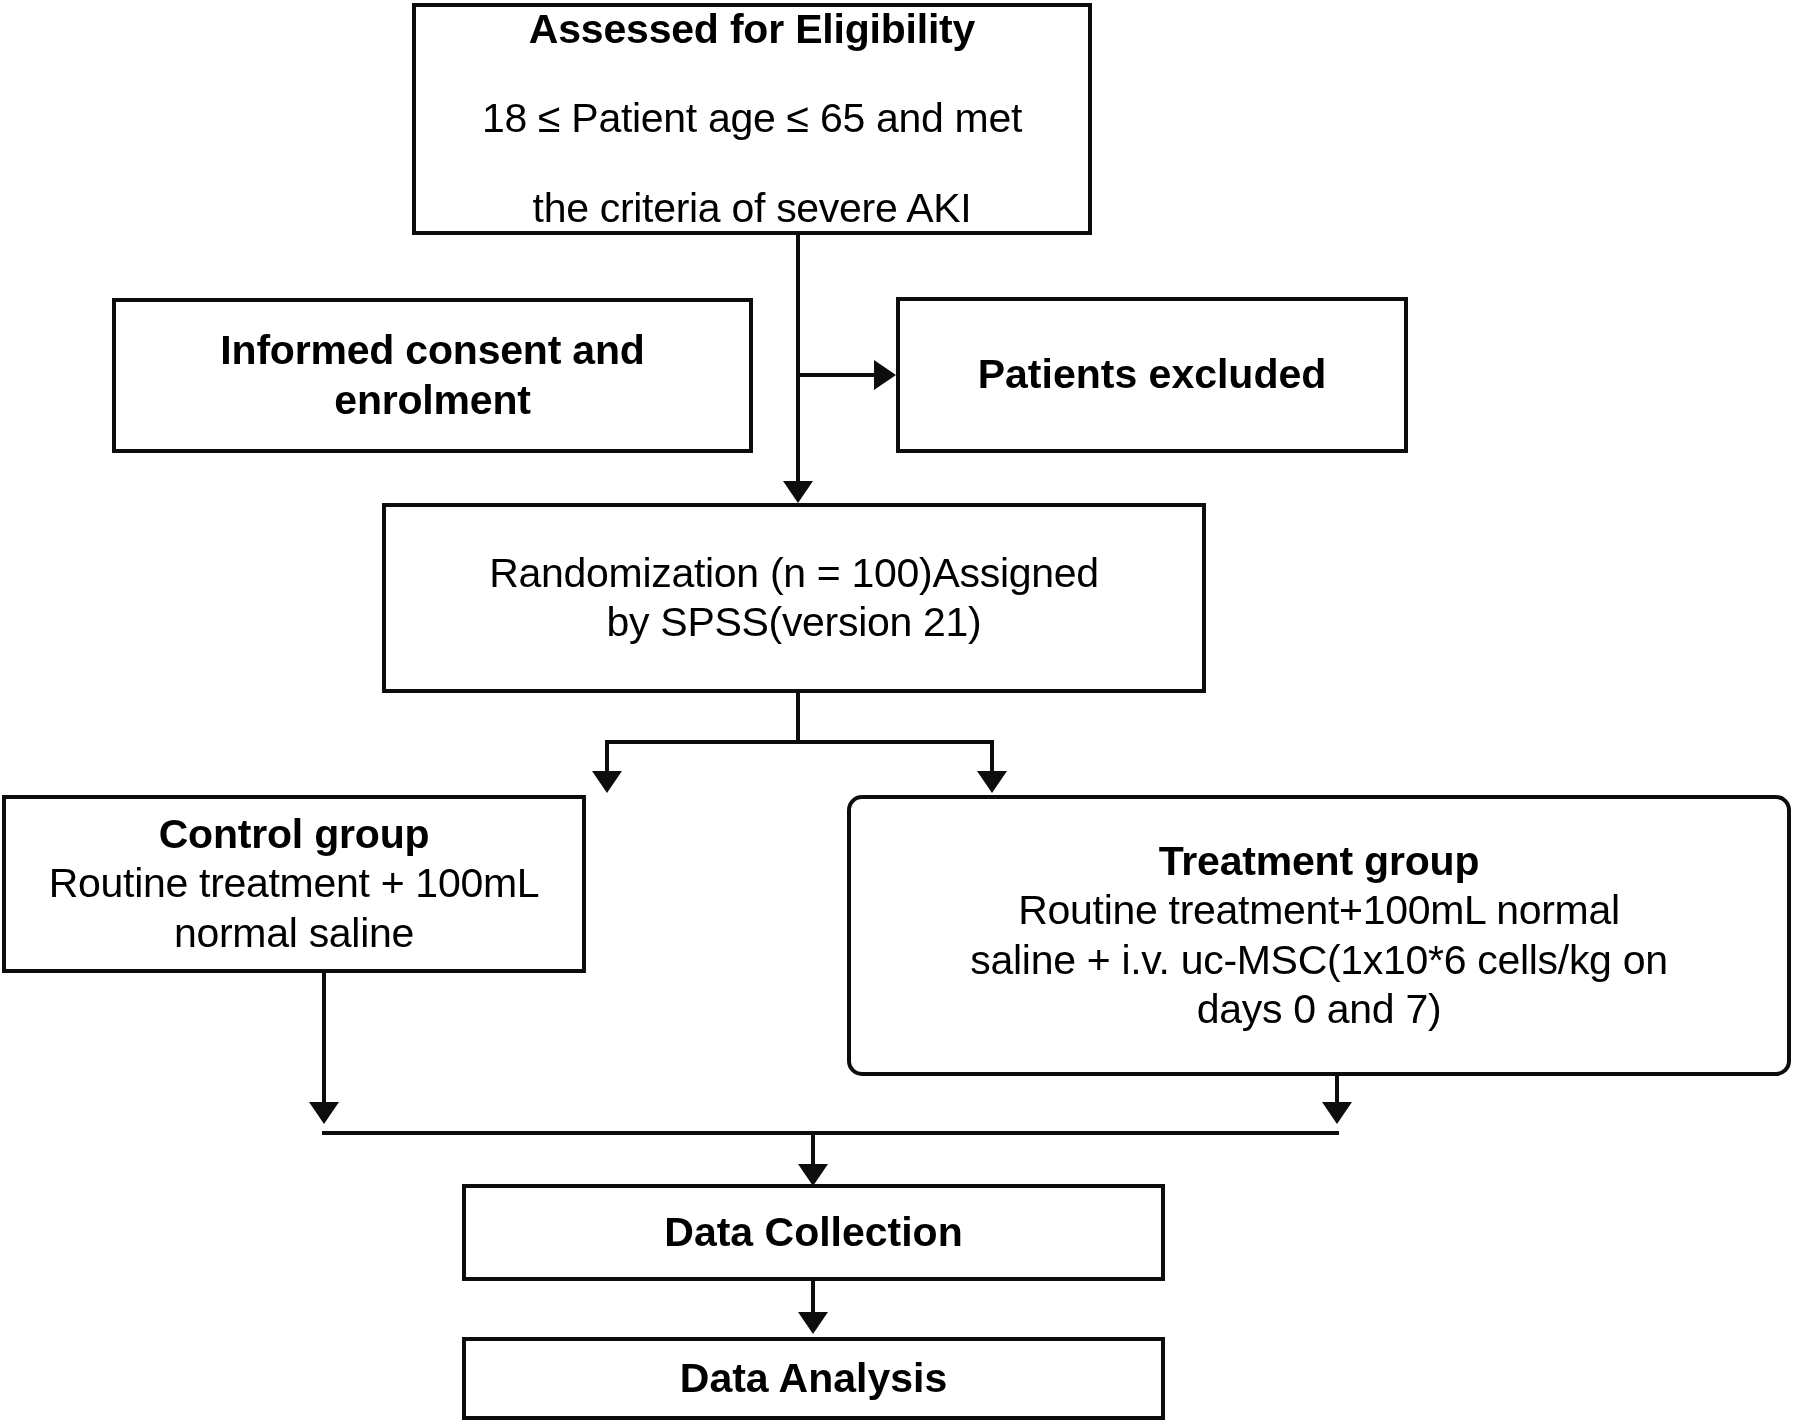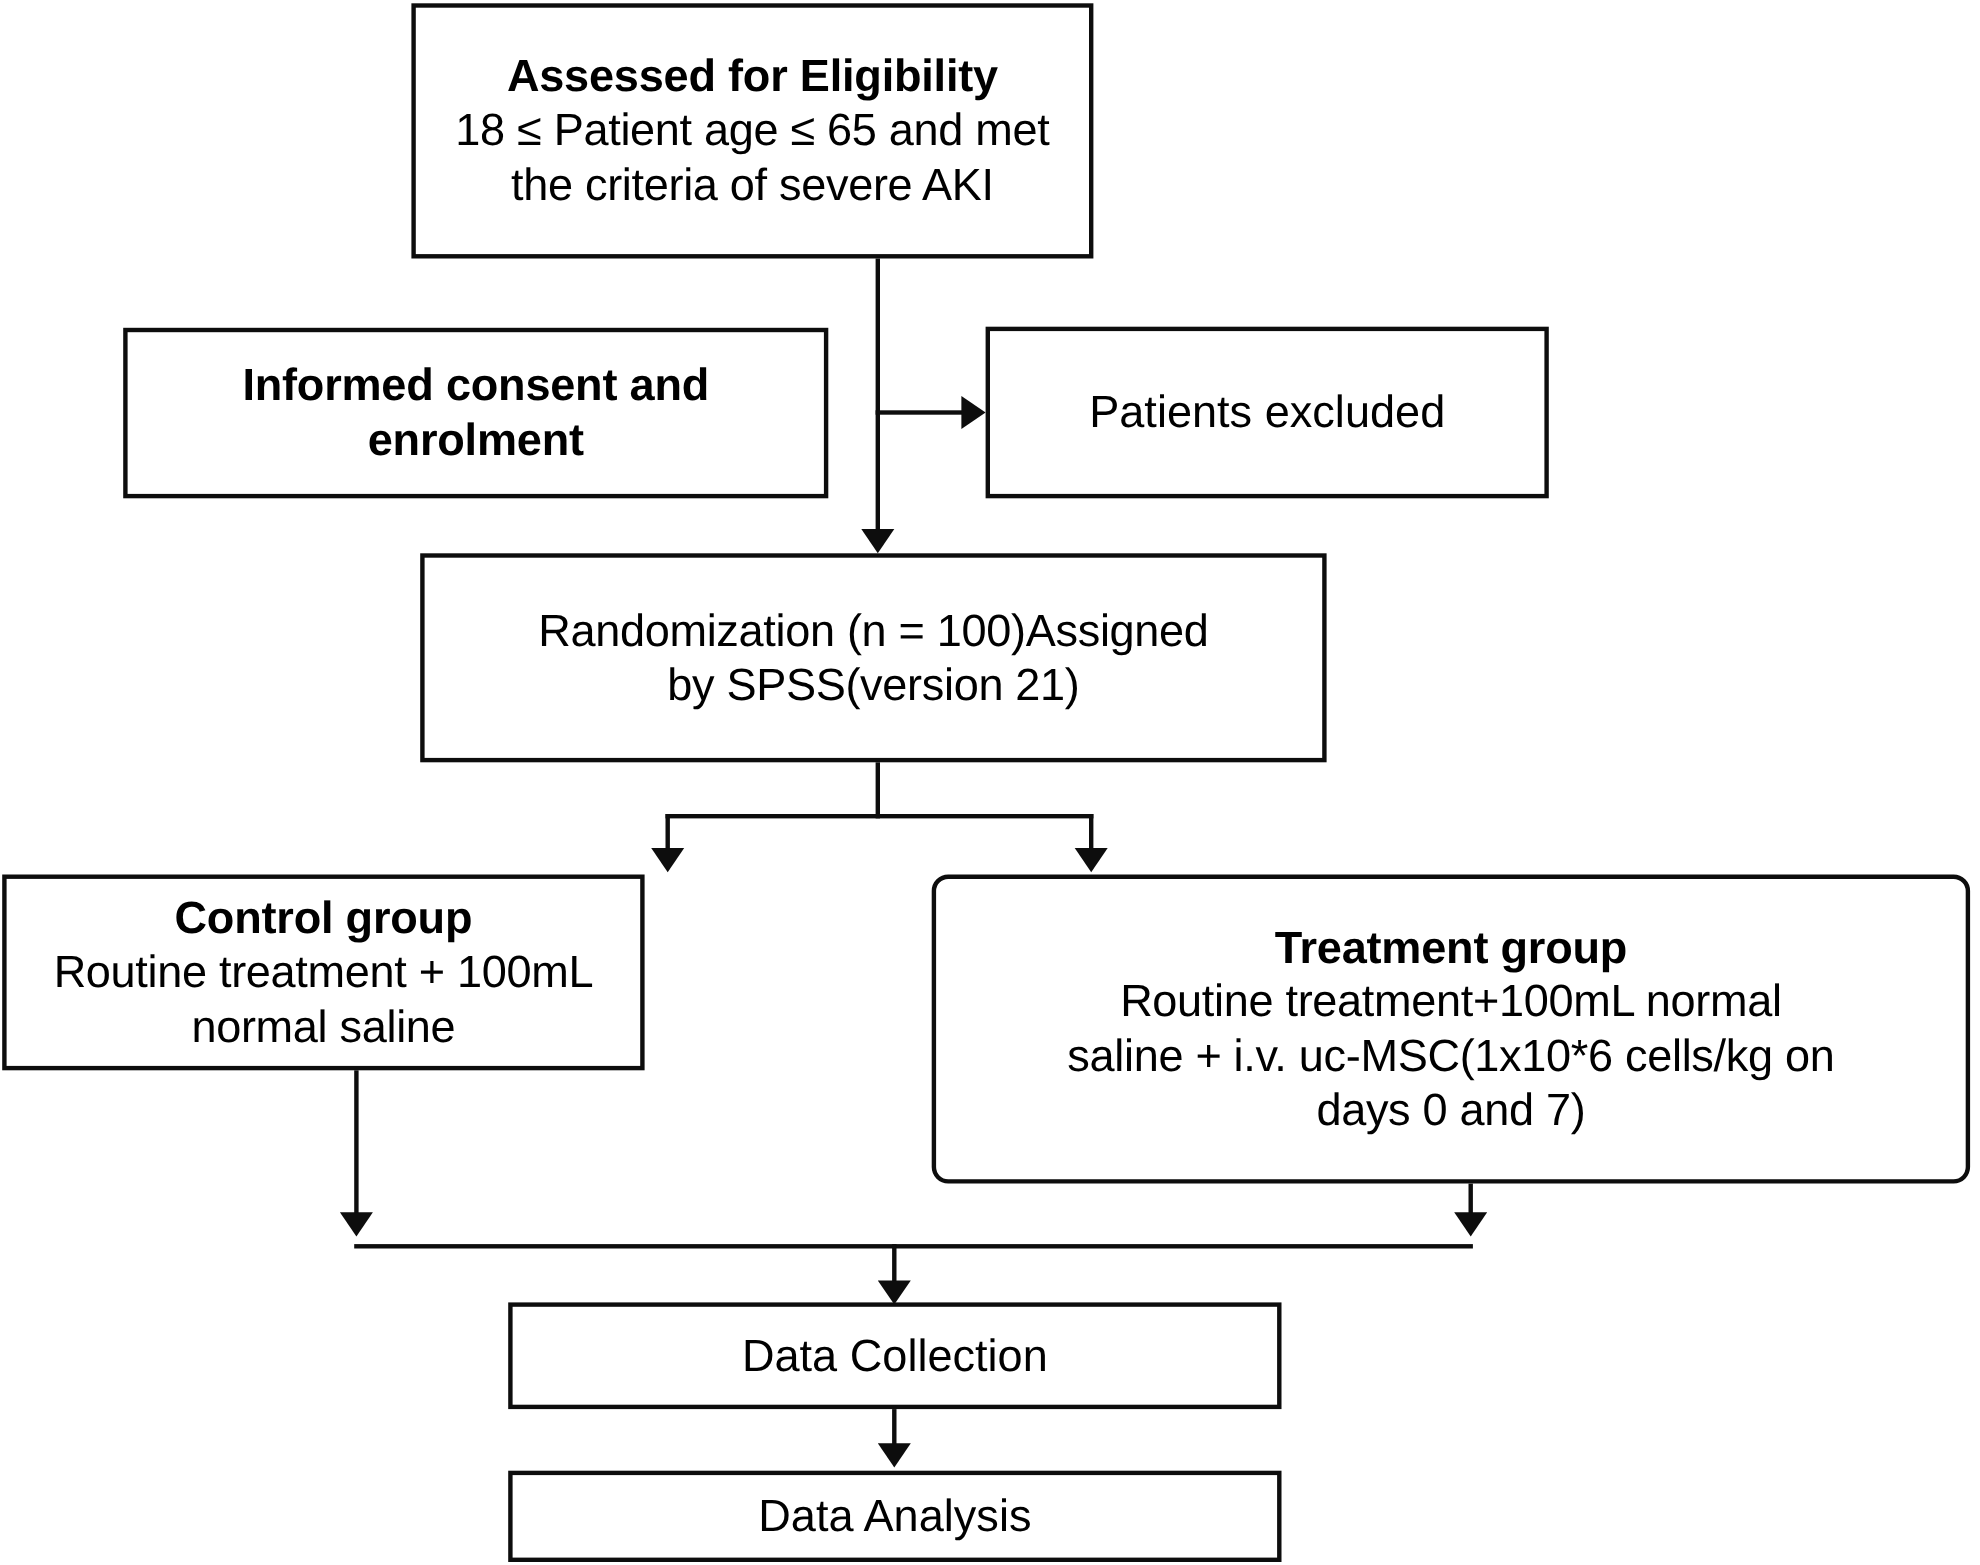--- a/index.html
+++ b/index.html
@@ -35,21 +35,21 @@
     letter-spacing: -0.2px;
     white-space: nowrap;
   }
   .body-line {
     font-weight: normal;
     font-size: 41px;
     letter-spacing: -0.3px;
     white-space: nowrap;
   }
   .single {
-    font-weight: normal;
+    font-weight: bold;
     font-size: 41px;
     white-space: nowrap;
   }
 
   
   .vline, .hline {
     position: absolute;
     background: #0d0d0d;
   }
   .vline { width: 4px; }
@@ -67,21 +67,21 @@
     border-top: 15px solid transparent;
     border-bottom: 15px solid transparent;
     border-left: 22px solid #0d0d0d;
   }
 </style>
 </head>
 <body>
 
 <div id="canvas">
 
-  <div class="node" style="left:374px; top:3px; width:620px; height:232px;">
+  <div class="node" style="left:412px; top:3px; width:680px; height:232px;gap:40px;">
     <div class="ttl">Assessed for Eligibility</div>
     <div class="body-line">18 ≤ Patient age ≤ 65 and met</div>
     <div class="body-line">the criteria of severe AKI</div>
   </div>
 
   <div class="node" style="left:70px; top:298px; width:641px; height:155px;margin-left:42px;">
     <div class="ttl">Informed consent and</div>
     <div class="ttl">enrolment</div>
   </div>
 

